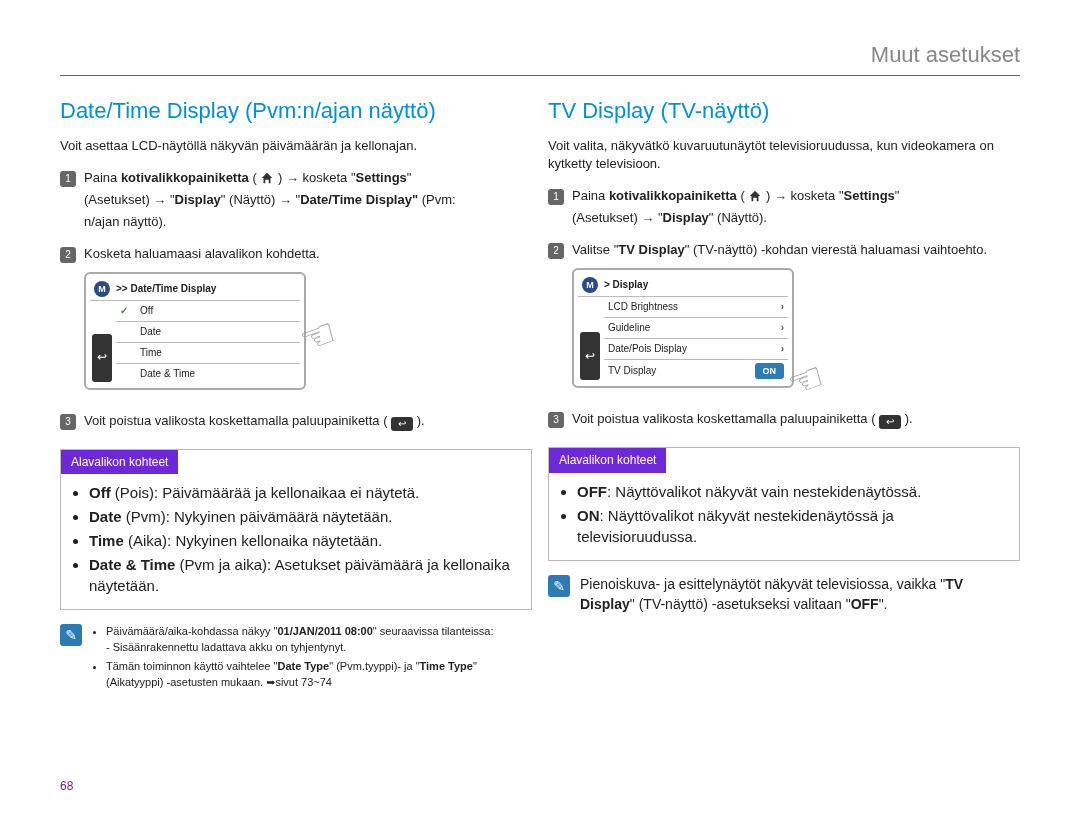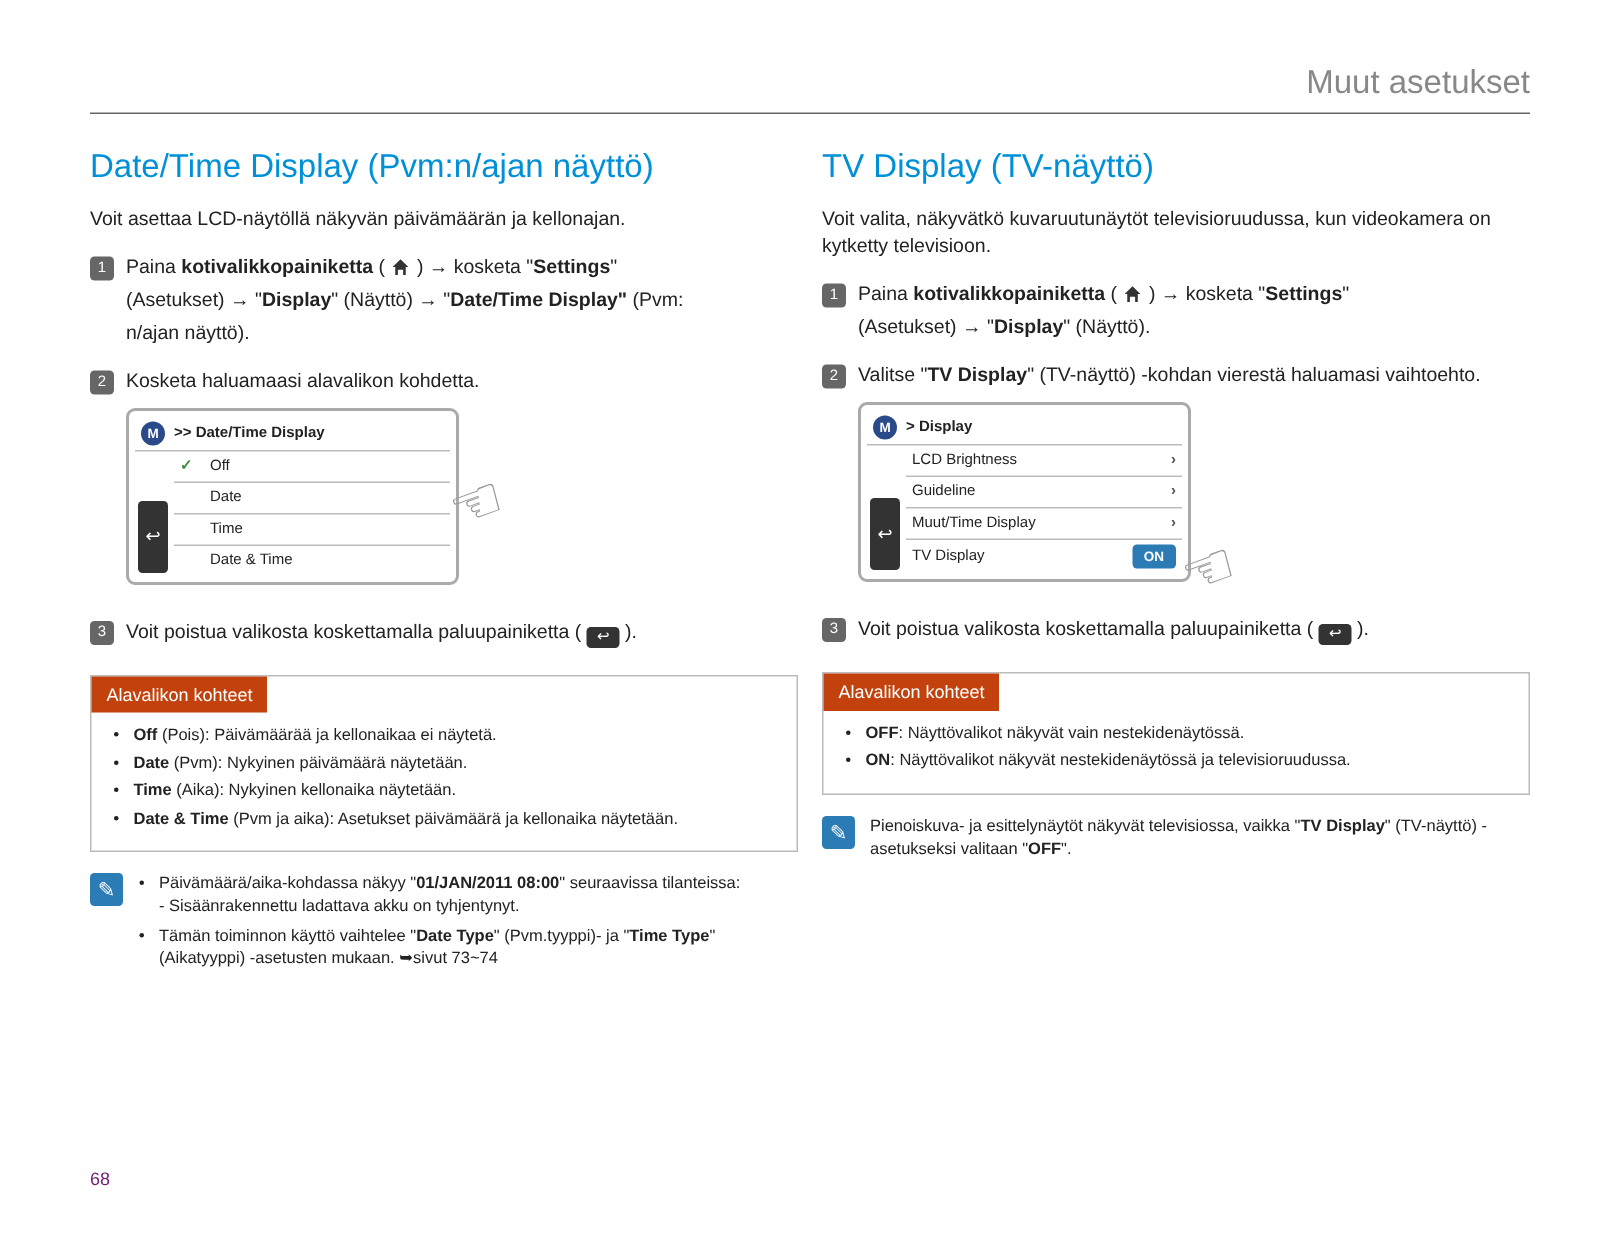--- a/index.html
+++ b/index.html
@@ -173,52 +173,52 @@
     font-size: 9px;
     padding: 2px 8px;
     margin-left: auto;
     font-weight: bold;
   }
   .submenu-box {
     border: 1px solid #bbb;
     margin-top: 14px;
   }
   .submenu-title {
-    background: #c2410c;
+    background: #6d28d9;
     color: #fff;
     padding: 4px 10px;
     font-size: 12px;
     display: inline-block;
   }
   .submenu-body {
     padding: 8px 14px 10px 14px;
   }
   .submenu-body ul {
     margin: 0;
     padding-left: 14px;
   }
   .submenu-body li {
-    font-size: 11px;
+    font-size: 15px;
     margin-bottom: 3px;
   }
   .note-row {
     display: flex;
     gap: 10px;
     margin-top: 14px;
   }
   .note-body ul {
     margin: 0;
     padding-left: 14px;
   }
   .note-body li {
     font-size: 11px;
     margin-bottom: 4px;
   }
   .note-body p {
-    font-size: 11px;
+    font-size: 14px;
     margin: 0;
   }
   .page-num {
     position: absolute;
     left: 60px;
     bottom: 30px;
     font-size: 12px;
     color: #701a75;
   }
   .hand {
@@ -368,21 +368,21 @@
               <div class="screen-rows">
                 <div class="screen-row">
                     <span>LCD Brightness</span>
                     <span class="chev">›</span>
                   </div>
                 <div class="screen-row">
                     <span>Guideline</span>
                     <span class="chev">›</span>
                   </div>
                 <div class="screen-row">
-                    <span>Muut/Time Display</span>
+                    <span>Date/Pois Display</span>
                     <span class="chev">›</span>
                   </div>
                 <div class="screen-row">
                     <span>TV Display</span>
                     <span class="on-toggle">ON</span>
                   </div>
               </div>
             </div>
           </div>
           <span class="hand" style="top:auto;bottom:-22px;">☜</span>

